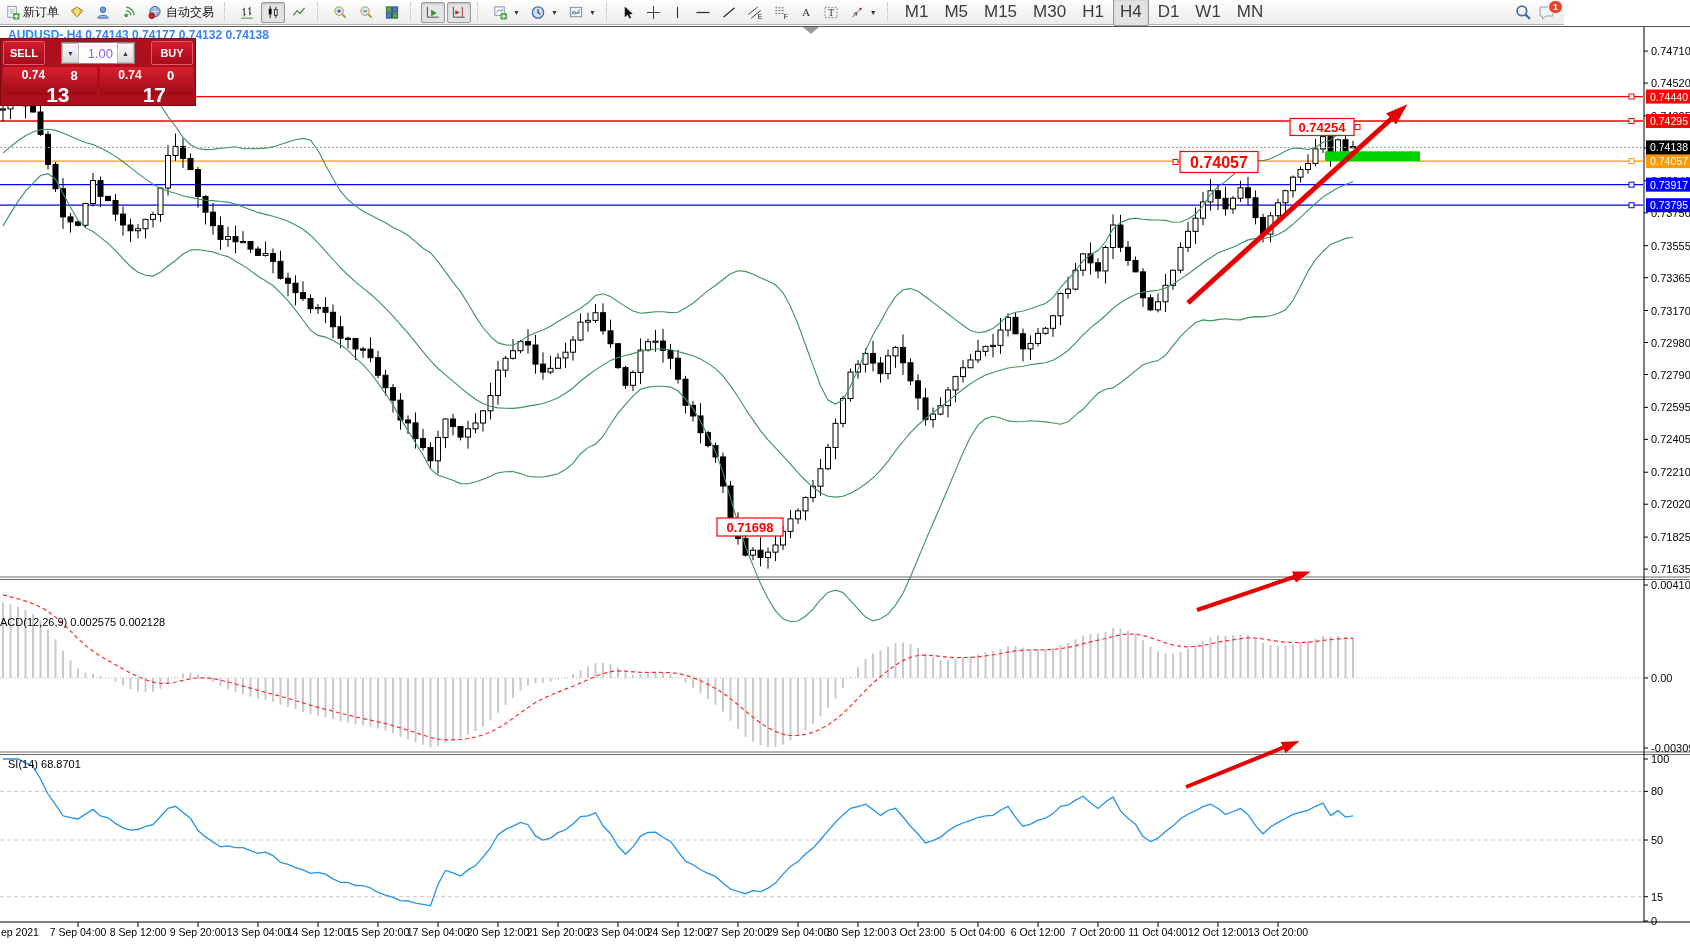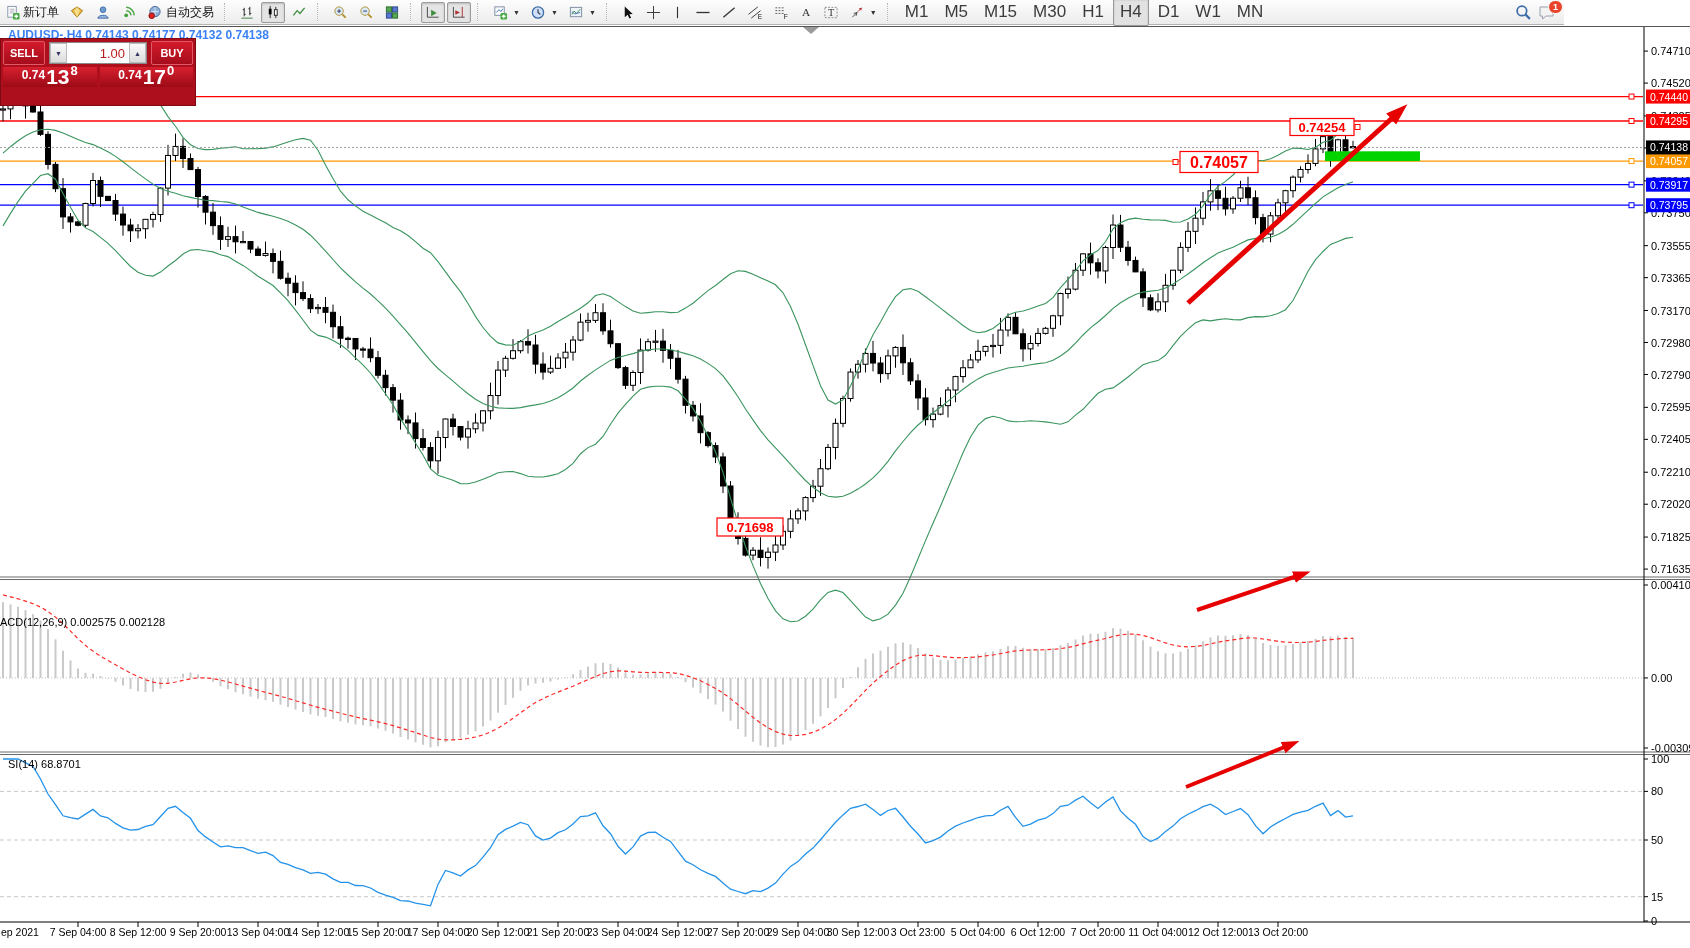--- a/index.html
+++ b/index.html
@@ -16,27 +16,27 @@
   .tb-right{margin-left:auto;display:flex;align-items:center;padding-right:8px;gap:6px}
   .chat-wrap{position:relative}
   .chat-badge{position:absolute;top:-4px;right:-7px;background:#e8442c;color:#fff;font-size:9px;font-weight:bold;border-radius:8px;padding:1px 4px;border:1px solid #fff}
   
   #chart-root{position:absolute;top:25px;left:0;width:1690px;height:923px;background:#fff}
   #plot{position:absolute;top:0;left:0}
   .chart-title{position:absolute;top:3px;left:8px;font-size:12px;font-weight:bold;color:#3b82f6;z-index:5;white-space:nowrap}
   .ind-label{position:absolute;font-size:11px;color:#000;z-index:5;white-space:nowrap}
   
   .trade-panel{position:absolute;top:13px;left:0;width:196px;height:68px;background:#ad0f1c;border:1px solid #7d0a12;box-sizing:border-box;z-index:10;padding:2px}
-  .tp-row1{display:flex;align-items:center;height:24px;gap:4px}
+  .tp-row1{display:flex;align-items:center;height:24px;gap:16px}
   .tp-btn{flex:0 0 40px;height:22px;background:linear-gradient(#d21a2c,#a50d1b);color:#fff;font-size:11px;font-weight:bold;display:flex;align-items:center;justify-content:center;border:1px solid #e25866;border-radius:2px}
   .tp-vol{flex:1;height:22px;display:flex;background:#fff;border:1px solid #888;box-sizing:border-box}
   .tp-spin{width:17px;background:linear-gradient(#fafafa,#dcdcdc);display:flex;align-items:center;justify-content:center;font-size:7px;color:#336;border:1px solid #bbb;box-sizing:border-box}
-  .tp-vol-val{flex:1;display:flex;align-items:center;justify-content:flex-end;padding-right:4px;font-size:13px;color:#b91c1c}
+  .tp-vol-val{flex:1;display:flex;align-items:center;justify-content:flex-end;padding-right:4px;font-size:13px;color:#8b5cf6}
   .tp-row2{display:flex;gap:3px;margin-top:2px}
-  .tp-tile{flex:1;height:20px;background:linear-gradient(#d8202f,#9c0a16);color:#fff;display:flex;align-items:center;justify-content:center;padding:1px 2px;box-sizing:border-box}
+  .tp-tile{flex:1;height:28px;background:linear-gradient(#d8202f,#9c0a16);color:#fff;display:flex;align-items:flex-start;justify-content:center;padding:1px 2px;box-sizing:border-box}
   .tp-small{font-size:12px;font-weight:bold;margin-bottom:4px}
   .tp-big{font-size:21px;font-weight:bold;line-height:30px;margin:12px 1px}
   .tp-sup{font-size:13px;font-weight:bold;margin-bottom:14px}
   .icon{display:block}
 </style>
 </head>
 <body>
 
 <div class="toolbar">
   <div class="tb-btn">

